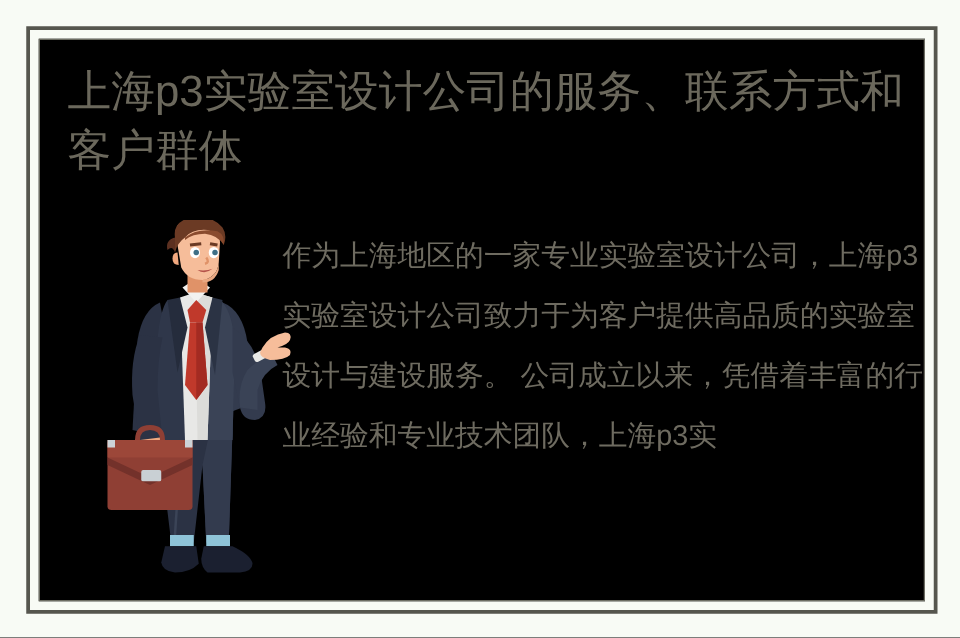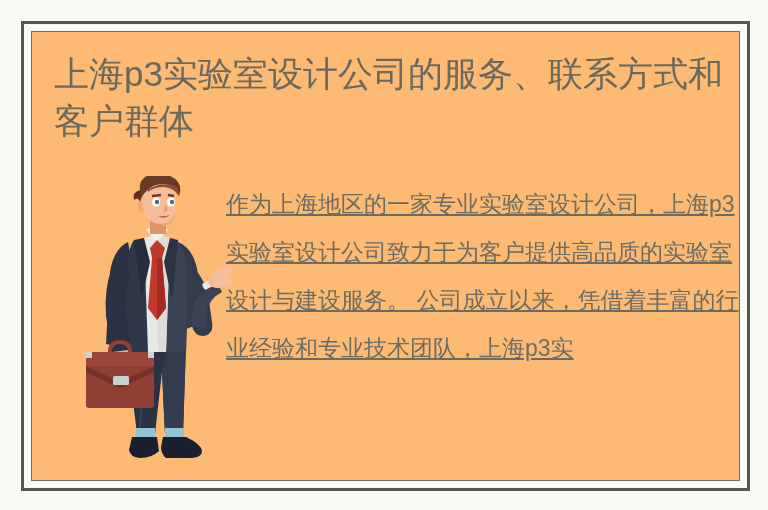--- a/index.html
+++ b/index.html
@@ -28,21 +28,21 @@
     background: #f8fbf5;
   }
 
   #card-inner-frame {
     position: absolute;
     left: 7px;
     top: 7px;
     right: 7px;
     bottom: 7px;
     border: 1px solid #6d6d63;
-    background: #fdba74;
+    background: #000000;
   }
 
   
   #page-title {
     position: absolute;
     left: 22px;
     top: 18px;
     width: 688px;
     font-size: 35px;
     line-height: 47px;
@@ -75,21 +75,20 @@
     position: absolute;
     left: 194px;
     top: 18px;
     width: 516px;
     font-size: 23px;
     line-height: 48px;
     color: #6e6b60;
     text-align: left;
     white-space: pre-wrap;
     word-break: break-all;
-    text-decoration: underline;
   }
 </style>
 </head>
 <body>
 
 <div id="article-card">
   <div id="card-inner-frame">
 
     <h1 id="page-title">上海p3实验室设计公司的服务、联系方式和客户群体</h1>
 

